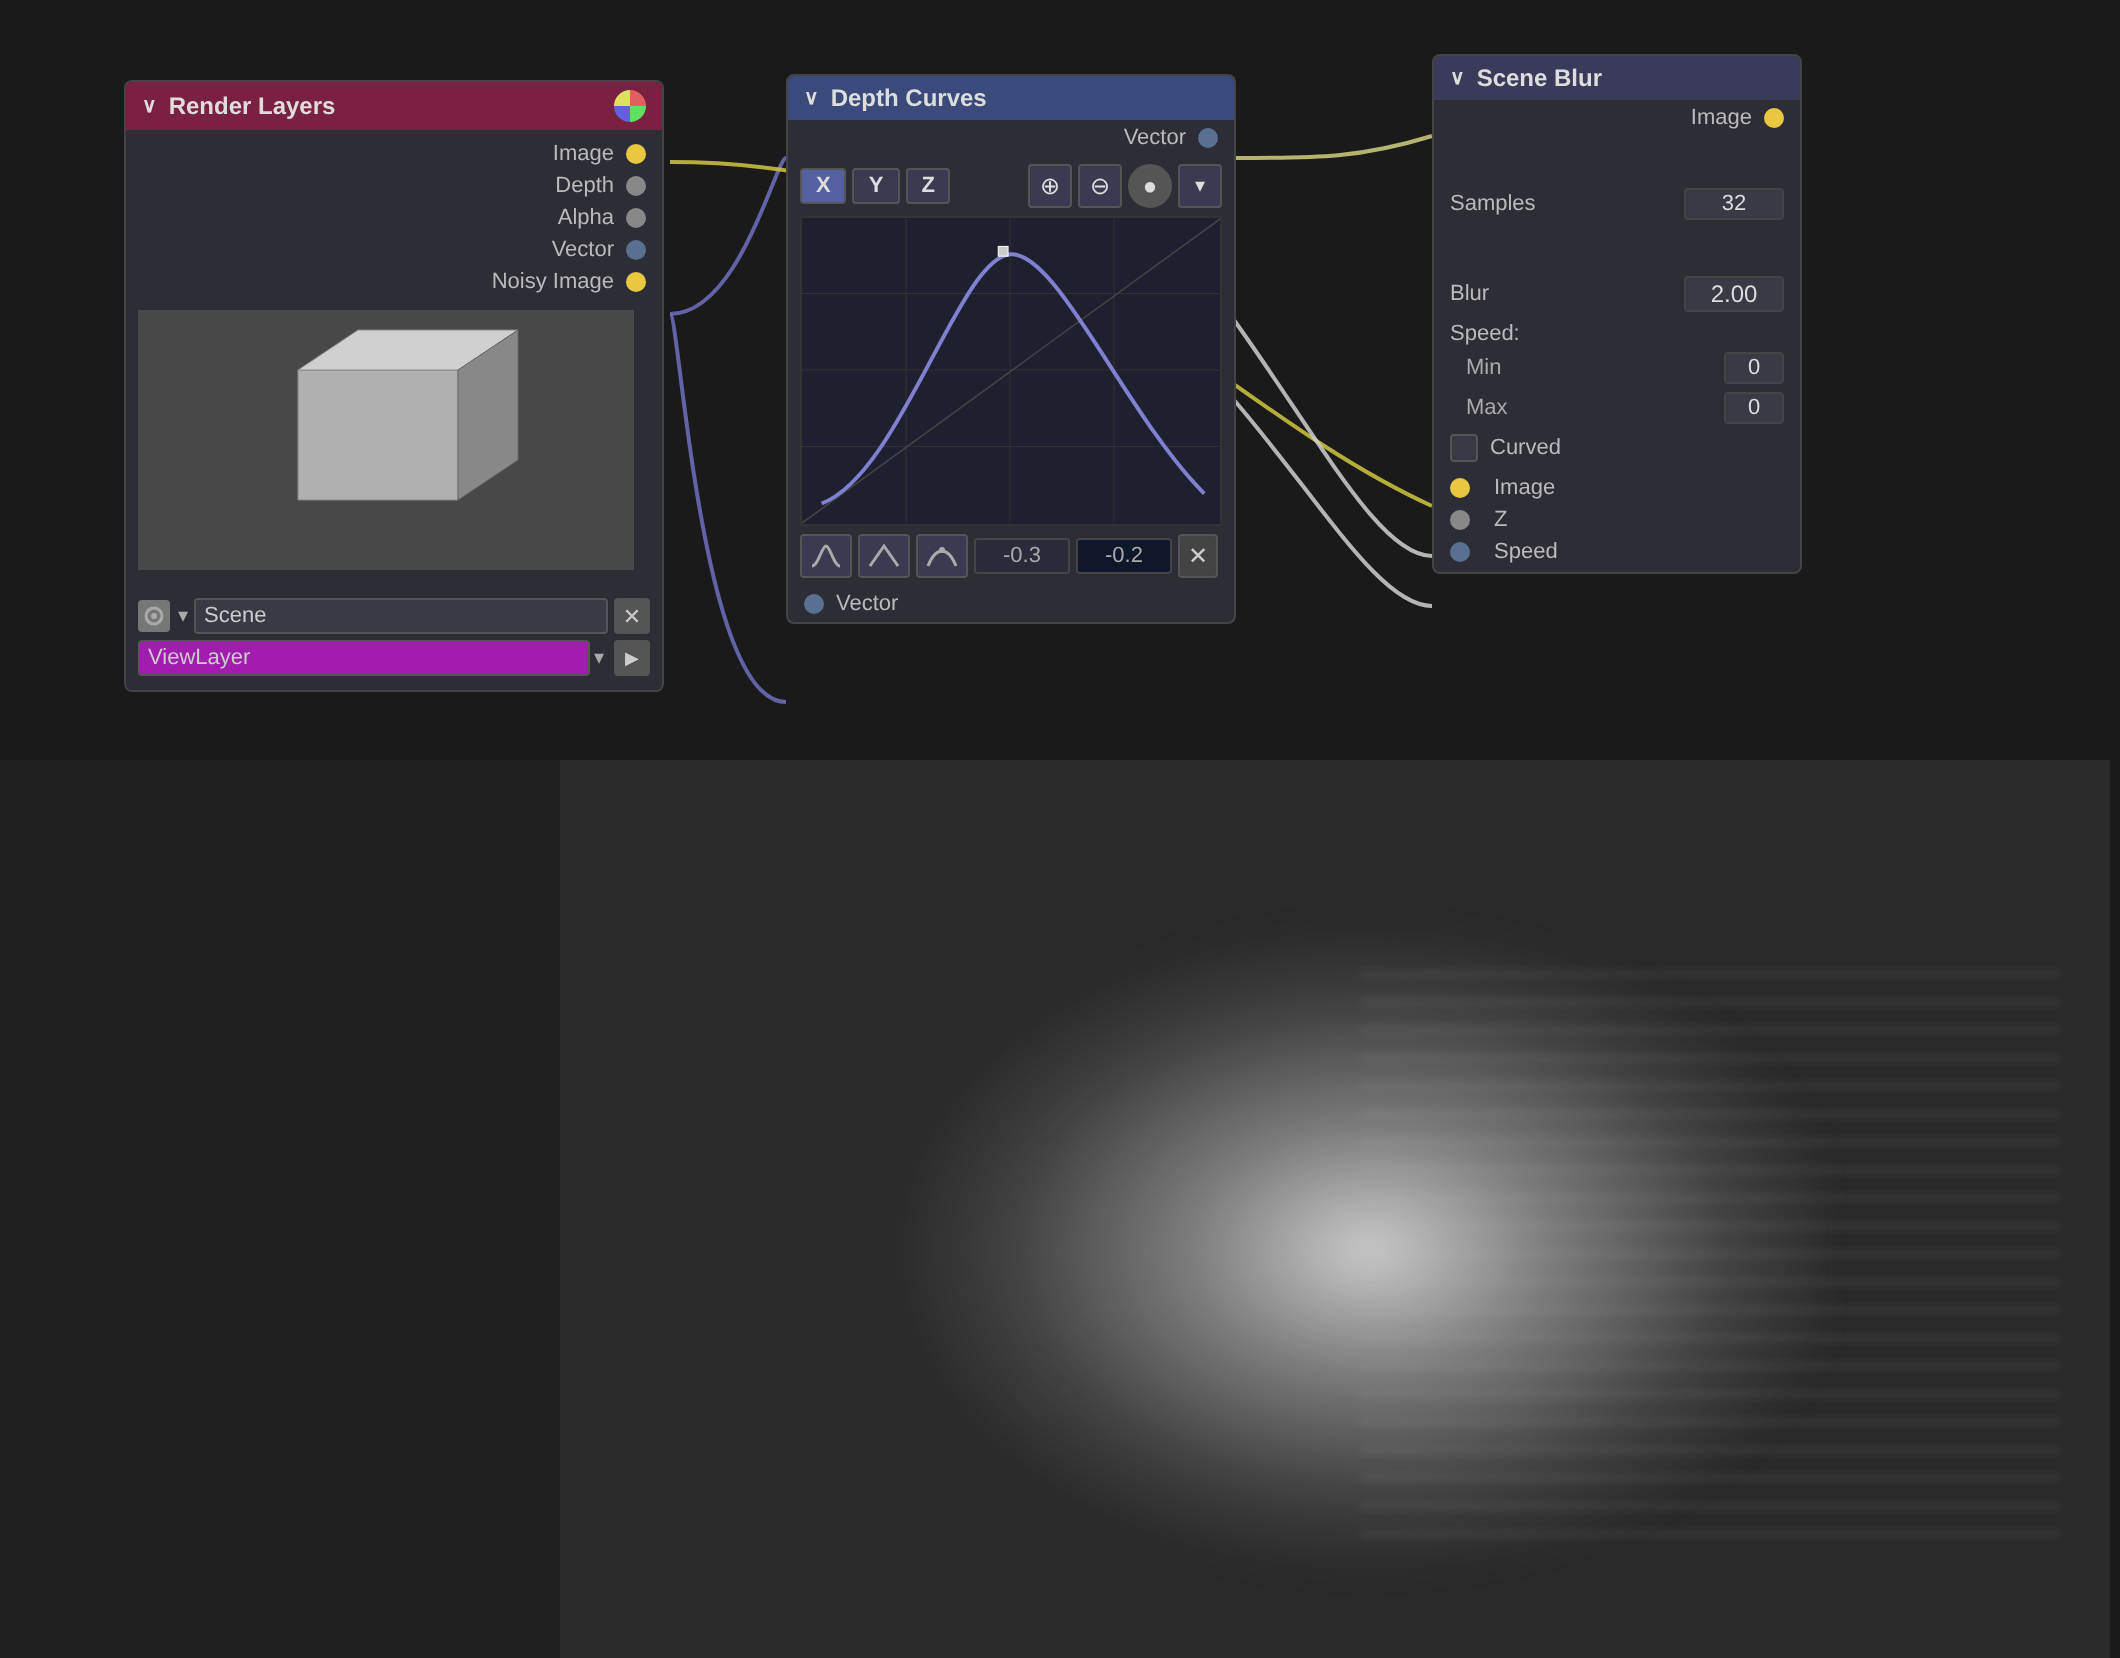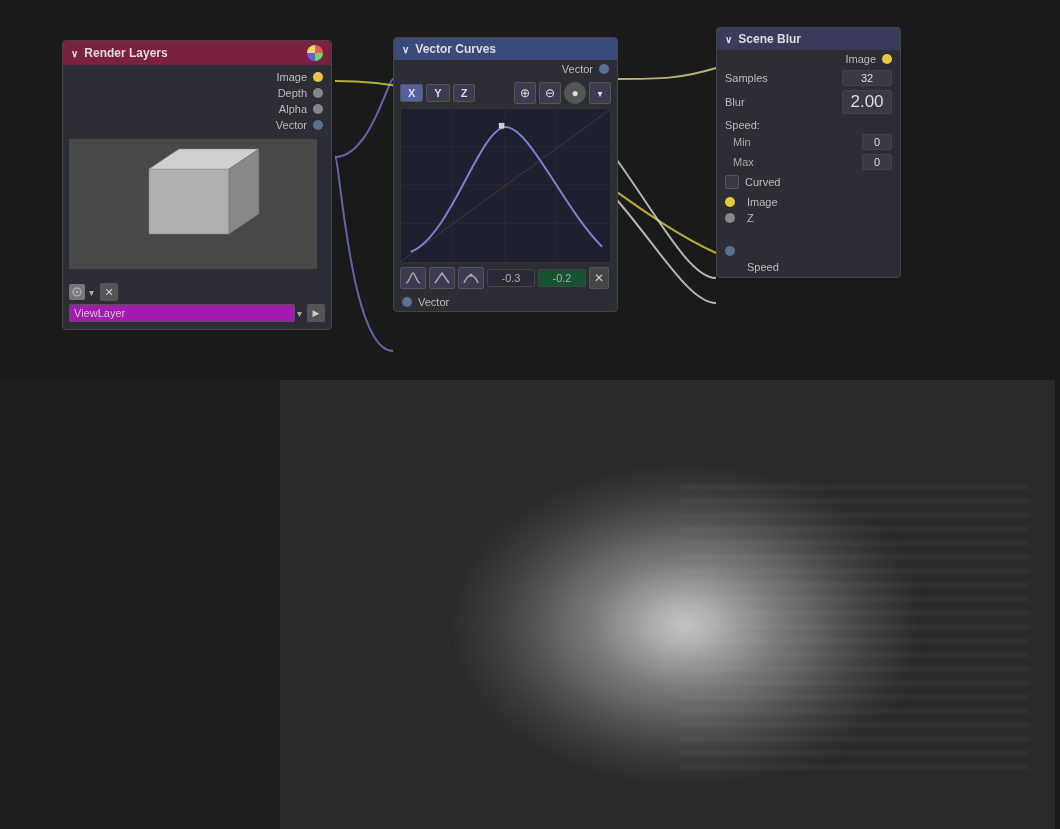--- a/index.html
+++ b/index.html
@@ -383,20 +383,21 @@
       font-size: 11px;
       color: #bbb;
     }
 
     .vb-field-row {
       display: flex;
       align-items: center;
       padding: 2px 8px;
       font-size: 11px;
       color: #bbb;
+      margin-top: 24px;
     }
 
     .vb-field-label {
       flex: 1;
     }
 
     .vb-field-val {
       background: #3a3a45;
       border: 1px solid #444;
       color: #ddd;
@@ -524,20 +525,24 @@
       <span>Depth</span>
       <span class="socket socket-grey socket-right-pos"></span>
     </div>
     <div class="node-socket-row socket-right">
       <span>Alpha</span>
       <span class="socket socket-grey socket-right-pos"></span>
     </div>
     <div class="node-socket-row socket-right">
       <span>Vector</span>
       <span class="socket socket-blue-grey socket-right-pos"></span>
+    </div>
+    <div class="node-socket-row socket-right">
+      <span>Noisy Image</span>
+      <span class="socket socket-yellow socket-right-pos"></span>
     </div>
 
     <div class="node-preview">
       <svg class="cube-svg" viewBox="0 0 248 130">
         <rect width="248" height="130" fill="#484848"></rect>
 
         <polygon points="80,30 160,30 160,95 80,95" fill="#b0b0b0" stroke="#888" stroke-width="0.5"></polygon>
 
         <polygon points="80,30 110,10 190,10 160,30" fill="#d0d0d0" stroke="#888" stroke-width="0.5"></polygon>
 
@@ -548,34 +553,35 @@
 
   <div class="node-footer">
     <div class="footer-row">
       <div class="scene-icon">
         <svg width="12" height="12" viewBox="0 0 12 12">
           <circle cx="6" cy="6" r="4" fill="none" stroke="#aaa" stroke-width="1.5"></circle>
           <circle cx="6" cy="6" r="1.5" fill="#aaa"></circle>
         </svg>
       </div>
       <span style="font-size:10px; color:#aaa; margin-right:3px;">▾</span>
+      <input class="scene-select" type="text" value="Scene" style="flex: 1 1 0%; background: rgb(58, 58, 69); border: 1px solid rgb(85, 85, 85); color: rgb(204, 204, 204); padding: 2px 4px; font-size: 11px; border-radius: 2px; outline: none;">
       <button class="footer-x-btn">✕</button>
     </div>
     <div class="footer-row">
       <input class="view-layer-select" type="text" value="ViewLayer" style="flex: 1 1 0%; background: #a21caf; border: 1px solid rgb(85, 85, 85); color: rgb(204, 204, 204); padding: 2px 4px; font-size: 11px; border-radius: 2px; outline: none;">
       <span style="font-size:10px; color:#aaa; margin:0 2px;">▾</span>
       <button class="render-icon-btn" style="width:18px;height:18px;background:#555;border:none;color:#ccc;cursor:pointer;border-radius:2px;margin-left:3px;font-size:9px;">▶</button>
     </div>
   </div>
 </div>
 
 <div class="node-panel vector-curves-node">
   <div class="node-header node-header-vc">
     <span class="collapse-arrow">∨</span>
-    <span>Vector Curves</span>
+    <span>Depth Curves</span>
   </div>
 
   <div class="vc-top-socket">
     <span>Vector</span>
     <span class="socket socket-blue-grey socket-right-pos"></span>
   </div>
 
   <div class="vc-curve-controls">
     <button class="curve-btn active">X</button>
     <button class="curve-btn">Y</button>
@@ -617,21 +623,21 @@
         <path d="M 1,12 L 8,2 L 15,12" stroke="#aaa" stroke-width="1.5" fill="none"></path>
       </svg>
     </button>
     <button class="curve-tool-btn" title="Auto">
       <svg width="16" height="14" viewBox="0 0 16 14">
         <path d="M 1,12 C 5,2 11,2 15,12" stroke="#aaa" stroke-width="1.5" fill="none"></path>
         <circle cx="8" cy="4" r="1.5" fill="#aaa"></circle>
       </svg>
     </button>
     <input class="curve-val" type="text" style="background: rgb(42, 42, 56); border: 1px solid rgb(68, 68, 68); color: rgb(170, 170, 170); padding: 2px 4px; font-size: 11px; border-radius: 2px; width: 48px; text-align: center; outline: none;" value="-0.3">
-    <input class="curve-val" type="text" style="background: #14532d; border: 1px solid rgb(68, 68, 68); color: rgb(170, 170, 170); padding: 2px 4px; font-size: 11px; border-radius: 2px; width: 48px; text-align: center; outline: none;" value="-0.2">
+    <input class="curve-val" type="text" style="background: #0f172a; border: 1px solid rgb(68, 68, 68); color: rgb(170, 170, 170); padding: 2px 4px; font-size: 11px; border-radius: 2px; width: 48px; text-align: center; outline: none;" value="-0.2">
     <button class="curve-close">✕</button>
   </div>
 
   <div class="vc-bottom-socket">
     <span class="socket socket-blue-grey socket-left"></span>
     <span>Vector</span>
   </div>
 </div>
 
 <div class="node-panel vector-blur-node">
@@ -645,21 +651,21 @@
     <span class="socket socket-yellow socket-right-pos"></span>
   </div>
 
   <div class="vb-field-row">
     <span class="vb-field-label">Samples</span>
     <input class="vb-field-val" type="text" style="background: rgb(58, 58, 69); border: 1px solid rgb(68, 68, 68); color: rgb(221, 221, 221); padding: 1px 6px; border-radius: 2px; font-size: 11px; width: 50px; text-align: center; outline: none;" value="32">
   </div>
 
   <div class="vb-field-row">
     <span class="vb-field-label">Blur</span>
-    <input class="vb-field-val" type="text" style="background: rgb(58, 58, 69); border: 1px solid rgb(68, 68, 68); color: rgb(221, 221, 221); padding: 1px 6px; border-radius: 2px; font-size: 17px; width: 50px; text-align: center; outline: none;" value="2.00">
+    <input class="vb-field-val" type="text" style="background: rgb(58, 58, 69); border: 1px solid rgb(68, 68, 68); color: rgb(221, 221, 221); padding: 1px 6px; border-radius: 2px; font-size: 12px; width: 50px; text-align: center; outline: none;" value="2.00">
   </div>
 
   <div class="vb-section-label">Speed:</div>
 
   <div class="vb-subfield-row">
     <span class="vb-subfield-label">Min</span>
     <input class="vb-subfield-val" type="text" style="background: rgb(58, 58, 69); border: 1px solid rgb(68, 68, 68); color: rgb(221, 221, 221); padding: 1px 6px; border-radius: 2px; font-size: 11px; width: 30px; text-align: center; outline: none;" value="0">
   </div>
 
   <div class="vb-subfield-row">
@@ -676,16 +682,16 @@
     <div class="vb-out-socket-row">
       <span class="socket socket-yellow socket-left"></span>
       <span style="margin-left:6px;">Image</span>
     </div>
     <div class="vb-out-socket-row">
       <span class="socket socket-grey socket-left"></span>
       <span style="margin-left:6px;">Z</span>
     </div>
     <div class="vb-out-socket-row">
       <span class="socket socket-blue-grey socket-left"></span>
-      <span style="margin-left:6px;margin-top:33px;">Speed</span>
+      <span style="margin-left:6px;">Speed</span>
     </div>
   </div>
 </div>
 
 </body></html>

